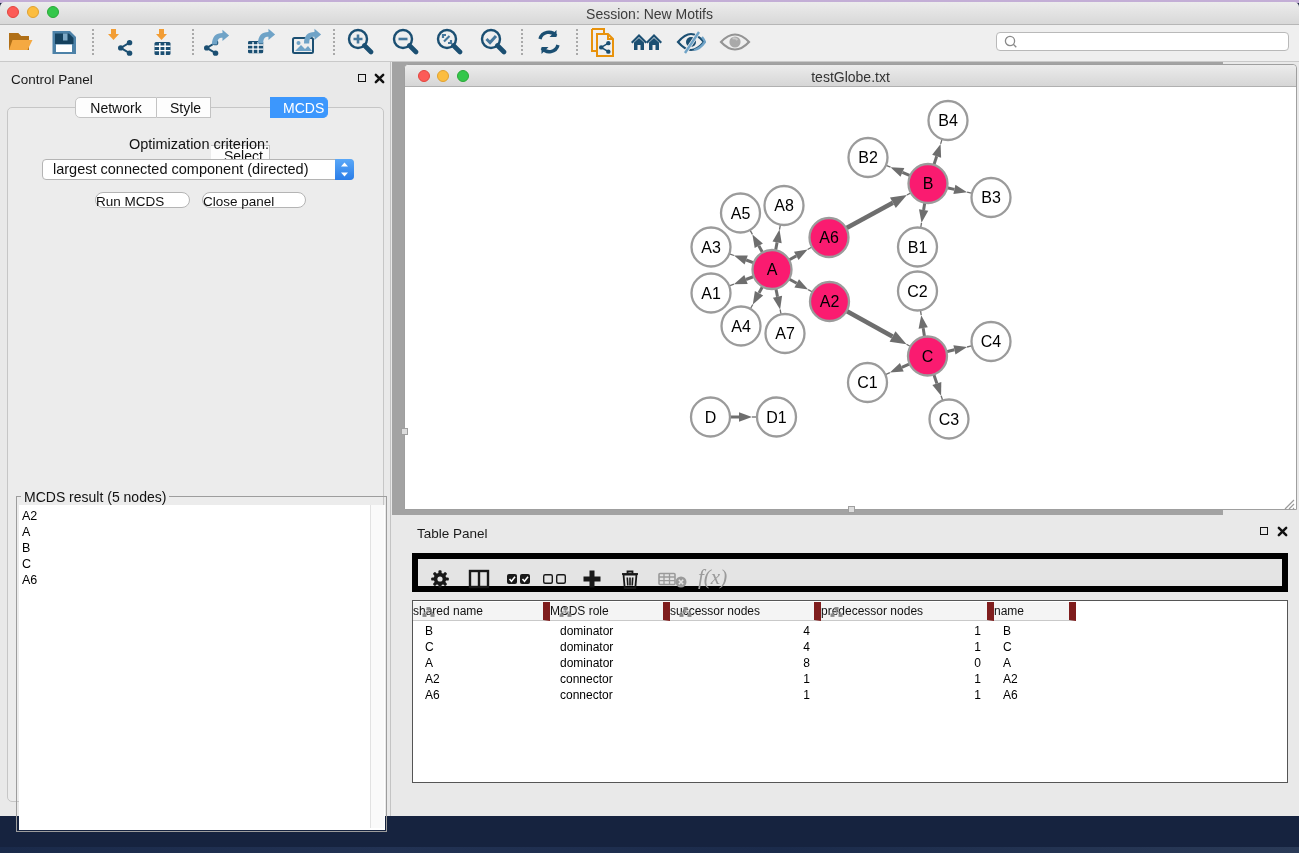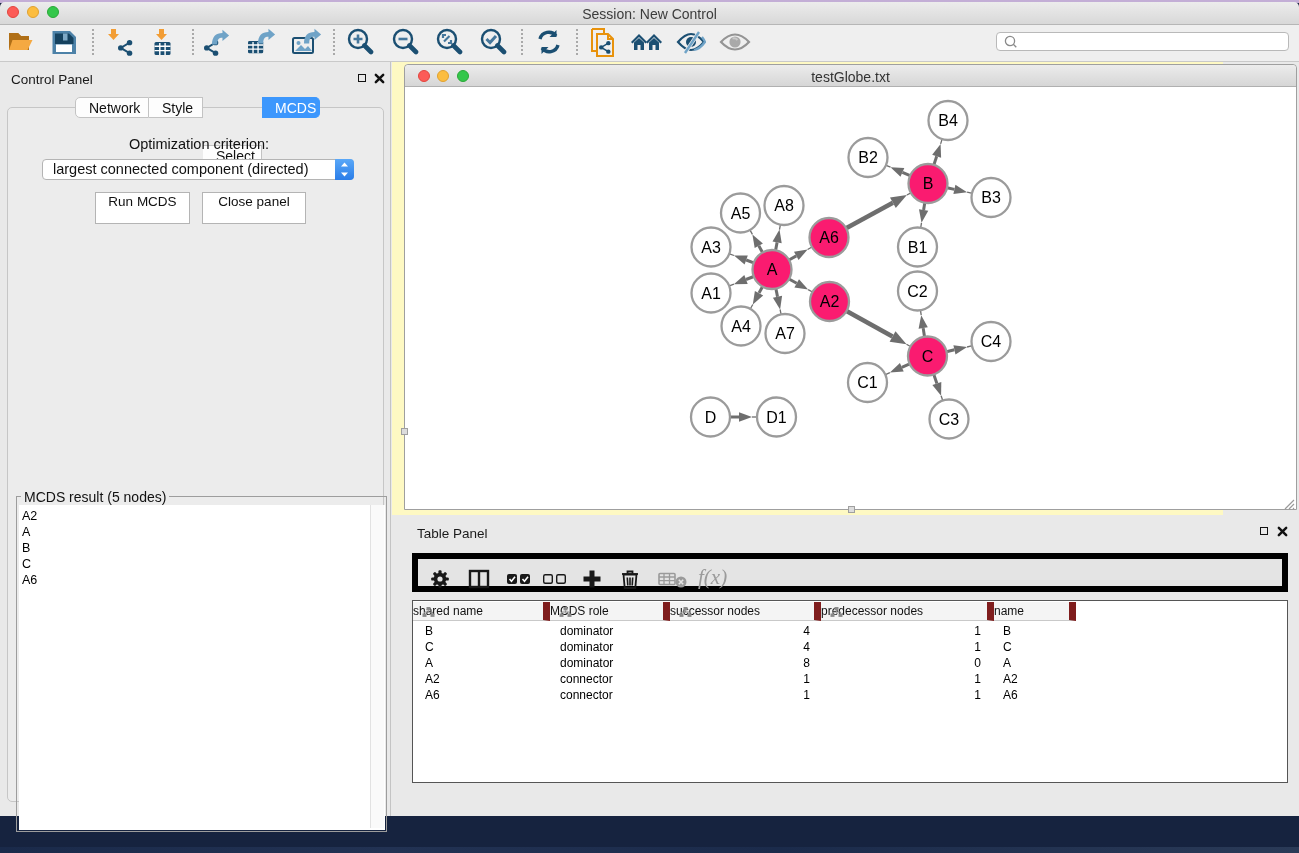--- a/index.html
+++ b/index.html
@@ -33,31 +33,31 @@
   border:1px solid #c3c3c3; border-left:none; padding:0 13px; text-align:center; }
 .tab.first { border-left:1px solid #c3c3c3; border-radius:5px 0 0 5px; }
 .tab.last { border-radius:0 5px 5px 0; }
 .tab.sel { background:#3c97fd; color:#fff; border-color:#3c97fd; }
 #optlabel { position:absolute; left:4px; width:100%; text-align:center; top:74px; font-size:14.5px; color:#111;}
 #dropdown { position:absolute; left:42px; top:97px; width:312px; height:21px; background:#fff;
   border:1px solid #b4b4b4; border-radius:4px; font-size:14.5px; color:#111; line-height:19px; }
 #dropdown .txt { margin-left:10px; }
 #dropdown .cap { position:absolute; right:-1px; top:-1px; width:19px; height:21px;
   background:linear-gradient(#5aa8f8,#2a7de8); border-radius:0 4px 4px 0; }
-.btn { position:absolute; top:130px; height:32px; background:#fff; border:1px solid #b4b4b4;
-  border-radius:0; font-size:13.5px; color:#111; text-align:center; line-height:18px; }
+.btn { position:absolute; top:130px; height:16px; background:#fff; border:1px solid #b4b4b4;
+  border-radius:8px; font-size:13.5px; color:#111; text-align:left; line-height:18px; }
 #groupbox { position:absolute; left:16px; top:400px; width:371px; height:336px;
   border:1px solid #9d9d9d;margin-top:34px; }
 #groupbox .legend { position:absolute; left:4px; top:-8px; background:#ececec;
   padding:0 3px; font-size:14px; color:#111; }
 #listbox { position:absolute; left:2px; top:8px; width:366px; height:325px; background:#fff; padding-top:3px; }
 #listbox .item { font-size:12.5px; color:#000; height:16px; line-height:16px; padding-left:3px; }
 #listbox .sb { position:absolute; right:1px; top:0px; width:14px; height:323px; background:#fafafa;
   border-left:1px solid #e2e2e2; }
-#desktop { position:absolute; left:392px; top:0; width:831px; height:754px; background:#fef9c3; }
+#desktop { position:absolute; left:392px; top:0; width:831px; height:754px; background:#a3a3a3; }
 #netwin { position:absolute; left:12px; top:2px; width:893px; height:446px;
   background:#fff; border:1px solid #9f9f9f; border-radius:4px 4px 0 0; }
 #netwin .tb { position:absolute; left:0; top:0; width:100%; height:22px;
   background:linear-gradient(#ececec,#d6d6d6); border-bottom:1px solid #b0b0b0; border-radius:4px 4px 0 0; }
 #netwin .tb .title { position:absolute; left:0; right:0; top:4px; text-align:center; font-size:14px; color:#333; }
 #netwin .r { left:13px; background:#fc5b57; border:0.5px solid #e2453e; }
 #netwin .y { left:32px; background:#fcbd3f; border:0.5px solid #e0a130; }
 #netwin .g { left:52px; background:#34c74b; border:0.5px solid #2aa837; }
 #netwin .tl { top:5px; }
 #graphbox { position:absolute; left:1px; top:23px; }
@@ -85,21 +85,21 @@
   background:linear-gradient(90deg,#1a2a4a,#223253 30%,#1b2b4b 60%,#2a3a57); }
 </style>
 </head>
 <body>
 <div id="root">
   <div id="topstrip"></div>
   <div id="titlebar">
     <div class="tl r"></div>
       <div class="tl y"></div>
       <div class="tl g"></div>
-    <div class="title">Session: New Control</div>
+    <div class="title">Session: New Motifs</div>
   </div>
   <div id="toolbar">
     <div class="tbi" style="left:7px;"><svg width="28" height="28" viewBox="0 0 28 28">
           <path d="M2 5 h9 l3 3 h8 v4 h-20 z" fill="#b06f17"></path>
           <path d="M2 5 h9 l3 3 h8 v14 h-20 z" fill="#b06f17"></path>
           <path d="M5.5 12 h20 l-5 10 h-18.5 z" fill="#f5a942"></path>
         </svg></div>
       <div class="tbi" style="left:50px;"><svg width="28" height="28" viewBox="0 0 28 28">
           <path d="M2.5 3 h17.5 l6 6 v17 h-23.5 z" fill="#4d82a8"></path>
           <path d="M5 5.5 h14 l4.5 4.5 v6 h-18.5 z" fill="#16425f"></path>
@@ -224,21 +224,21 @@
   </div>
   <div id="main">
     <div id="cpanel">
       <div class="paneltitle">Control Panel</div>
       <div style="position:absolute; right:24px; top:12px; width:8px; height:8px; border:1.6px solid #111;"></div>
         <svg style="position:absolute; right:5px; top:11px;" width="11" height="11" viewBox="0 0 12 12">
           <path d="M2 2 L10 10 M10 2 L2 10" stroke="#111" stroke-width="2.7" stroke-linecap="round"></path>
         </svg>
       <div id="cp-inner"></div>
       <div class="tabrow" style="left:75px; top:35px;">
-        <div class="tab first" style="width:74px;padding-left:13px;">Network</div>
+        <div class="tab first" style="width:82px;padding-left:13px;">Network</div>
         <div class="tab" style="width:54px;">Style</div>
         <div class="tab" style="width:59px;margin-top:48px;">Select</div>
         <div class="tab last sel" style="width:58px;">MCDS</div>
       </div>
       <div id="dropdown"><span class="txt">largest connected component (directed)</span>
         <div class="cap"><svg width="19" height="21" viewBox="0 0 19 21">
               <path d="M9.5 3.5 L13 7.5 H6 z M9.5 17.5 L6 13.5 h7 z" fill="#fff"></path>
             </svg></div>
       </div>
       <div id="optlabel">Optimization criterion:</div>

